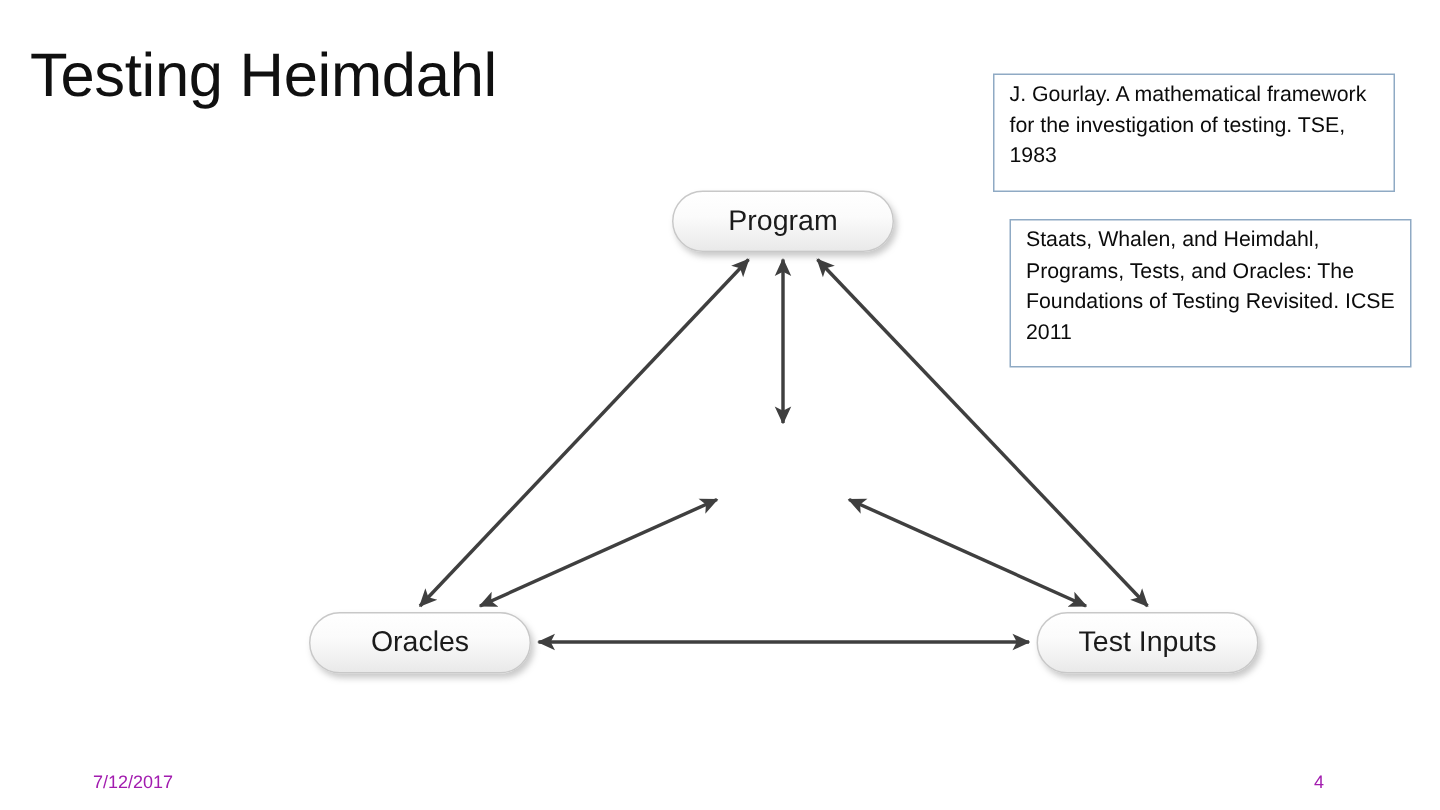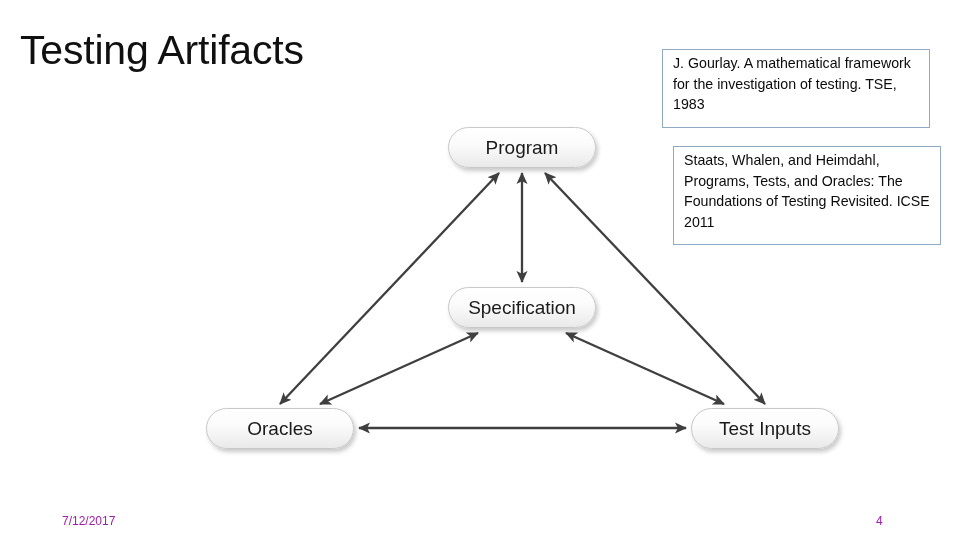--- a/index.html
+++ b/index.html
@@ -124,21 +124,21 @@
   #footer-pagenum {
     left: 876px;
     top: 514px;
   }
 </style>
 </head>
 <body>
 
 <div id="slide">
 
-  <div id="slide-title">Testing Artifacts</div>
+  <div id="slide-title">Testing Heimdahl</div>
 
   <div class="citation-box" id="citation-1">J. Gourlay. A mathematical framework for the investigation of testing. TSE, 1983</div>
 
   <div class="citation-box" id="citation-2">Staats, Whalen, and Heimdahl, Programs, Tests, and Oracles: The Foundations of Testing Revisited. ICSE 2011</div>
 
   <div id="diagram">
 
     <svg id="arrow-layer" viewBox="0 0 960 540">
       <defs>
         <marker id="ah-end" viewBox="0 0 10 10" refX="9.2" refY="5" markerWidth="5.2" markerHeight="5.2" orient="auto-start-reverse">
@@ -160,21 +160,20 @@
         <line x1="308" y1="404" x2="466" y2="333"></line>
 
         <line x1="712" y1="404" x2="554" y2="333"></line>
 
         <line x1="347" y1="428" x2="674" y2="428"></line>
       </g>
     </svg>
 
     <div class="node" id="node-program">Program</div>
 
-    <div class="node" id="node-specification">Specification</div>
 
     <div class="node" id="node-oracle">Oracles</div>
 
     <div class="node" id="node-testinputs">Test Inputs</div>
   </div>
 
   <div class="footer-text" id="footer-date">7/12/2017</div>
 
   <div class="footer-text" id="footer-pagenum">4</div>
 

